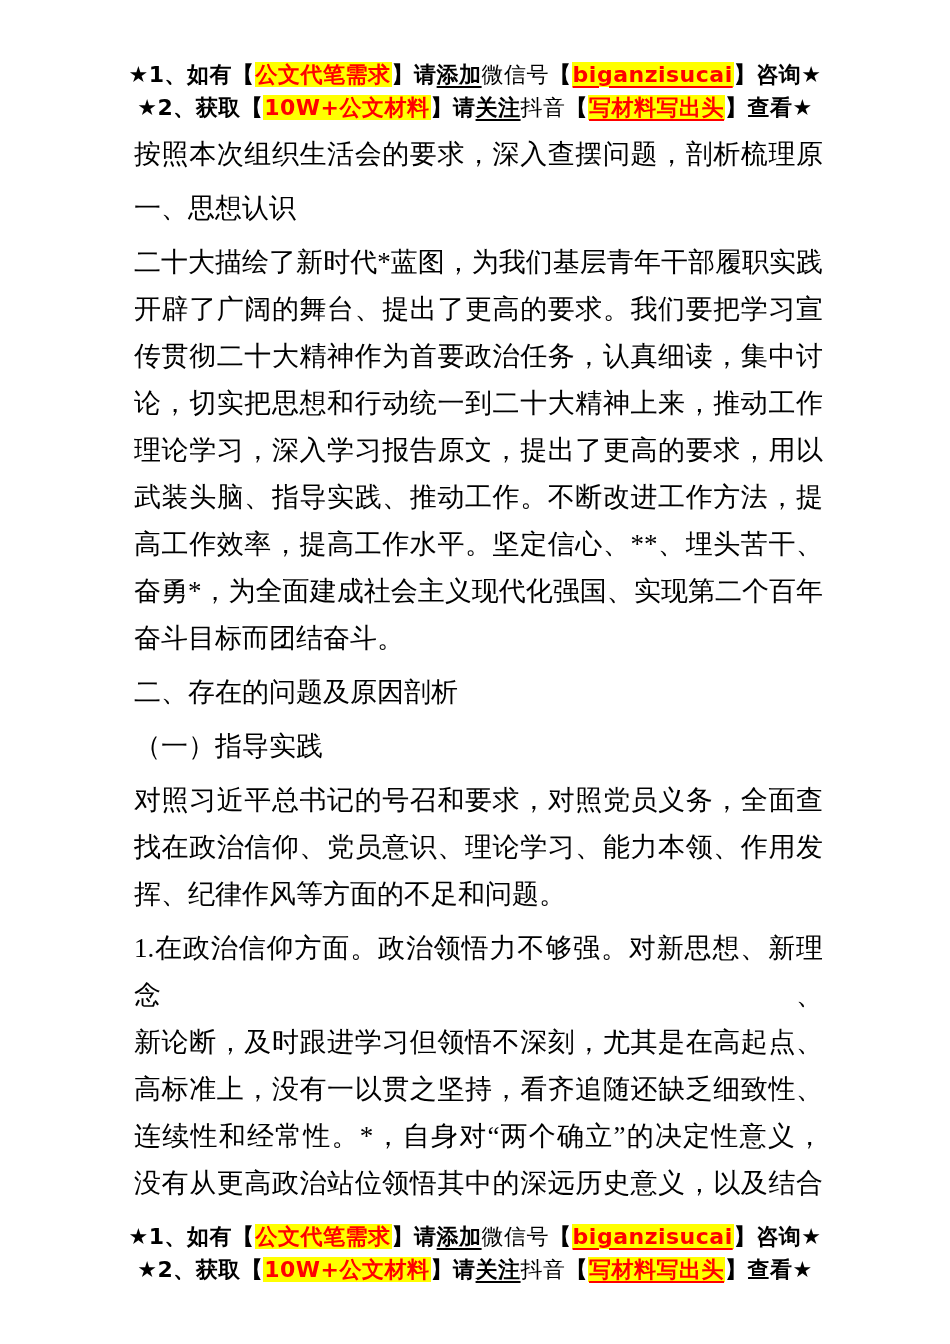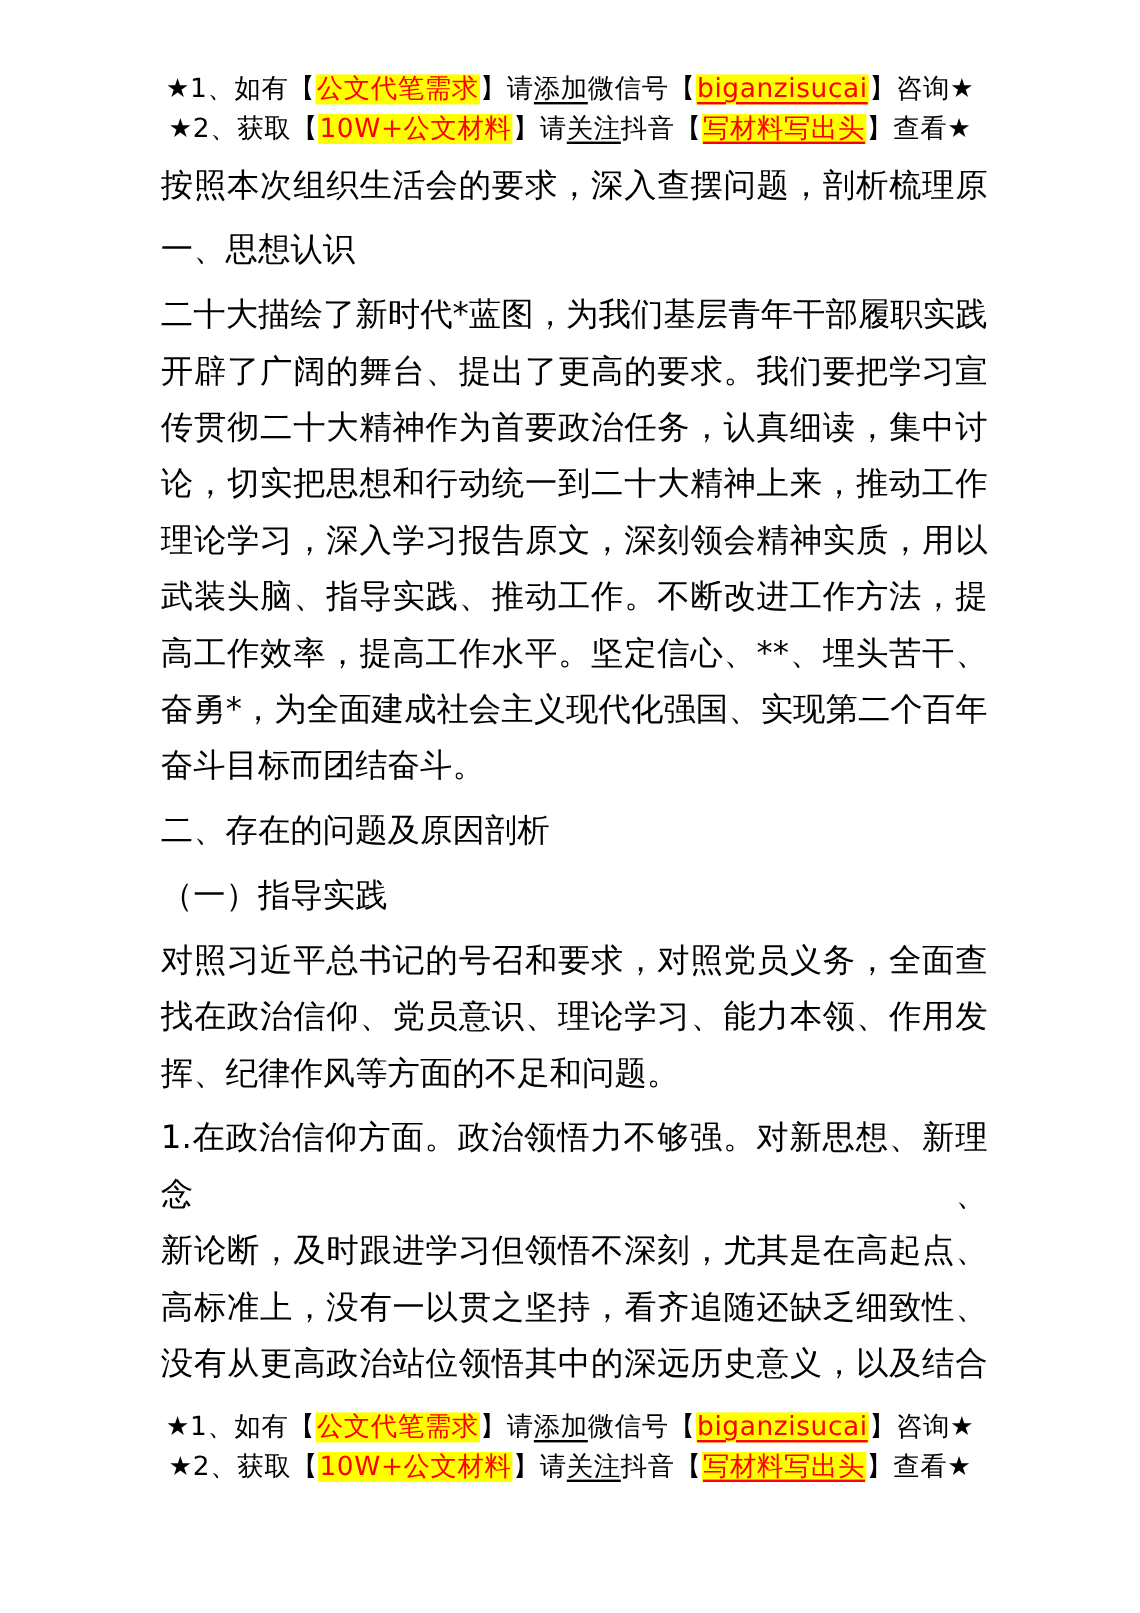--- a/index.html
+++ b/index.html
@@ -16,38 +16,39 @@
   .notice {
     text-align: center;
     font-size: 22px;
     line-height: 33px;
     font-weight: bold;
     letter-spacing: 0.5px;
     white-space: nowrap;
   }
   .notice-top { padding-top: 58px; }
   .notice-bottom { padding-top: 6px; }
-  .notice .seg { font-weight: normal; }
+  .notice .seg { font-weight: bold; }
   .notice .seg.light { font-weight: normal; }
   .notice .seg.hl {
     background: var(--hl-bg, #ffff00);
     color: var(--hl-fg, #ff0000);
     padding: 0 1px;
   }
   .notice .seg.u {
     text-decoration: underline;
     text-decoration-thickness: 2px;
     text-underline-offset: 4px;
   }
   
   .doc {
     margin: 7px 127px 0 134px;
     font-size: 27px;
     line-height: 47px;
     color: #000000;
+    font-family: Liberation Serif, serif;
   }
   .doc .block { margin: 0 0 7px 0; }
   .doc .line { white-space: nowrap; }
   .doc .line.j {
     white-space: normal;
     text-align: justify;
     text-align-last: justify;
   }
 </style>
 </head>
@@ -63,41 +64,42 @@
         <div class="line j">按照本次组织生活会的要求，深入查摆问题，剖析梳理原</div>
       </div>
       <div class="block heading">
         <div class="line">一、思想认识</div>
       </div>
       <div class="block paragraph">
         <div class="line j">二十大描绘了新时代*蓝图，为我们基层青年干部履职实践</div>
         <div class="line j">开辟了广阔的舞台、提出了更高的要求。我们要把学习宣</div>
         <div class="line j">传贯彻二十大精神作为首要政治任务，认真细读，集中讨</div>
         <div class="line j">论，切实把思想和行动统一到二十大精神上来，推动工作</div>
-        <div class="line j">理论学习，深入学习报告原文，深刻领会精神实质，用以</div>
+        <div class="line j">理论学习，深入学习报告原文，提出了更高的要求，用以</div>
         <div class="line j">武装头脑、指导实践、推动工作。不断改进工作方法，提</div>
         <div class="line j">高工作效率，提高工作水平。坚定信心、**、埋头苦干、</div>
         <div class="line j">奋勇*，为全面建成社会主义现代化强国、实现第二个百年</div>
         <div class="line">奋斗目标而团结奋斗。</div>
       </div>
       <div class="block heading">
         <div class="line">二、存在的问题及原因剖析</div>
       </div>
       <div class="block heading">
         <div class="line">（一）指导实践</div>
       </div>
       <div class="block paragraph">
         <div class="line j">对照习近平总书记的号召和要求，对照党员义务，全面查</div>
         <div class="line j">找在政治信仰、党员意识、理论学习、能力本领、作用发</div>
         <div class="line">挥、纪律作风等方面的不足和问题。</div>
       </div>
       <div class="block paragraph">
         <div class="line j">1.在政治信仰方面。政治领悟力不够强。对新思想、新理念、</div>
         <div class="line j">新论断，及时跟进学习但领悟不深刻，尤其是在高起点、</div>
         <div class="line j">高标准上，没有一以贯之坚持，看齐追随还缺乏细致性、</div>
+        <div class="line j">连续性和经常性。*，自身对“两个确立”的决定性意义，</div>
         <div class="line j">没有从更高政治站位领悟其中的深远历史意义，以及结合</div>
       </div>
     </div>
   <div class="notice notice-bottom">
       <div><span class="seg">★1、如有【</span><span class="seg hl">公文代笔需求</span><span class="seg">】请</span><span class="seg u">添加</span><span class="seg light">微信号</span><span class="seg">【</span><span class="seg hl u">biganzisucai</span><span class="seg">】咨询★</span></div>
       <div><span class="seg">★2、获取【</span><span class="seg hl">10W+公文材料</span><span class="seg">】请</span><span class="seg u">关注</span><span class="seg light">抖音</span><span class="seg">【</span><span class="seg hl u">写材料写出头</span><span class="seg">】查看★</span></div>
     </div>
 </div>
 
 </body></html>

